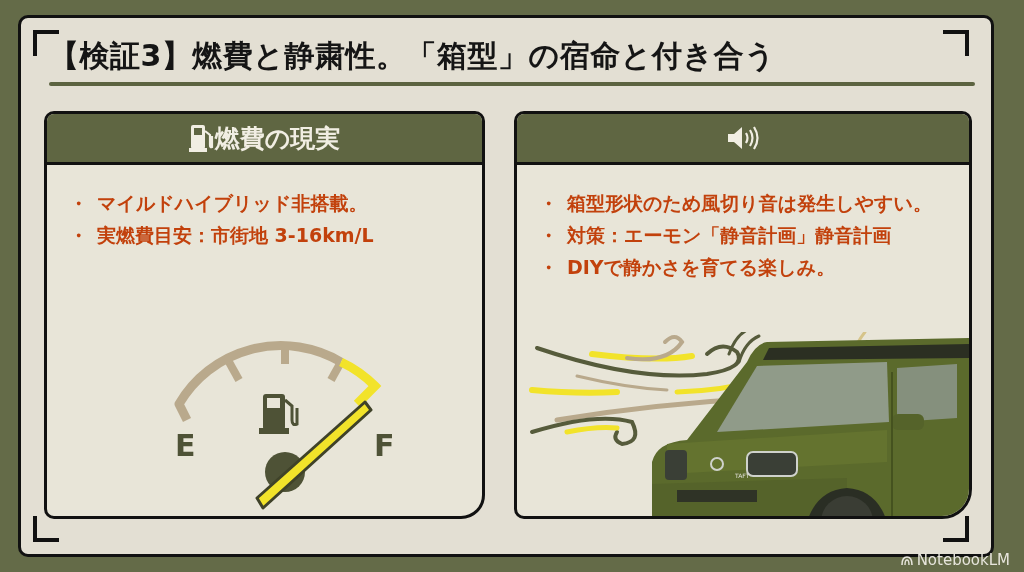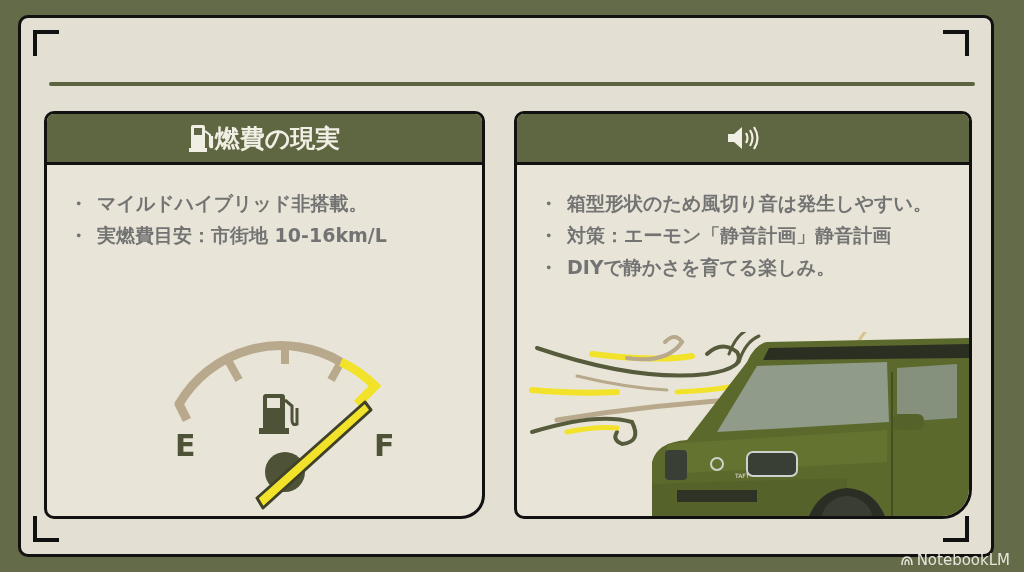--- a/index.html
+++ b/index.html
@@ -41,58 +41,59 @@
   .panel-right { left:493px; width:458px; border-radius:10px 10px 30px 10px; }
   .panel-head {
     height:48px; background:#5f6642;
     border-bottom:3px solid #111;
     display:flex; align-items:center; justify-content:center; 
     color:#f1eee3; font-size:25px; font-weight:bold;
   }
   .panel-head svg { display:block; }
   .bullets { list-style:none; margin:0; padding:22px 0 0 28px; }
   .bullets li {
-    font-size:19px; font-weight:bold; color:#737373; line-height:32px;
+    font-size:19px; font-weight:bold; color:#c2410c; line-height:32px;
     position:relative; padding-left:22px; white-space:nowrap;
   }
   .bullets li::before { content:"・"; position:absolute; left:-6px; top:0; }
   .bullets li.cont::before { content:""; }
   .gauge { position:absolute; left:112px; top:218px; }
   .car-art { position:absolute; left:0; top:218px; }
   .brand {
     position:absolute; right:14px; bottom:3px;
     font-size:15px; color:#e7e5dc; display:flex; align-items:center; gap:4px;
   }
 </style>
 </head>
 <body>
 
 <div class="frame">
   <div class="corner c-tl"></div>
   <div class="corner c-tr"></div>
   <div class="corner c-bl"></div>
   <div class="corner c-br"></div>
 
+  <div class="title">【検証3】燃費と静粛性。「箱型」の宿命と付き合う</div>
   <div class="title-rule"></div>
 
   <div class="panel panel-left">
     <div class="panel-head">
       <span>
         <svg width="26" height="30" viewBox="0 0 26 30">
           <rect x="2" y="2" width="14" height="24" rx="2" fill="#f1eee3"></rect>
           <rect x="5" y="5" width="8" height="7" fill="#5f6642"></rect>
           <rect x="0" y="25" width="18" height="4" fill="#f1eee3"></rect>
           <path d="M16 8 L21 12 L21 22 Q21 25 23 24 L23 13" stroke="#f1eee3" stroke-width="2.2" fill="none"></path>
         </svg>
       </span>
       <span>燃費の現実</span>
     </div>
     <ul class="bullets">
       <li>マイルドハイブリッド非搭載。</li>
-      <li>実燃費目安：市街地 10-16km/L</li>
+      <li>実燃費目安：市街地 3-16km/L</li>
     </ul>
 
     <div class="gauge">
       <svg width="250" height="180" viewBox="0 0 250 180">
 
         <path d="M28 88 L20 72 A118 118 0 0 1 182 30" stroke="#b9a98c" stroke-width="9" fill="none" stroke-linejoin="round"></path>
 
         <line x1="70" y1="30" x2="80" y2="48" stroke="#b9a98c" stroke-width="8"></line>
         <line x1="126" y1="12" x2="126" y2="32" stroke="#b9a98c" stroke-width="8"></line>
         <line x1="182" y1="30" x2="172" y2="48" stroke="#b9a98c" stroke-width="8"></line>

